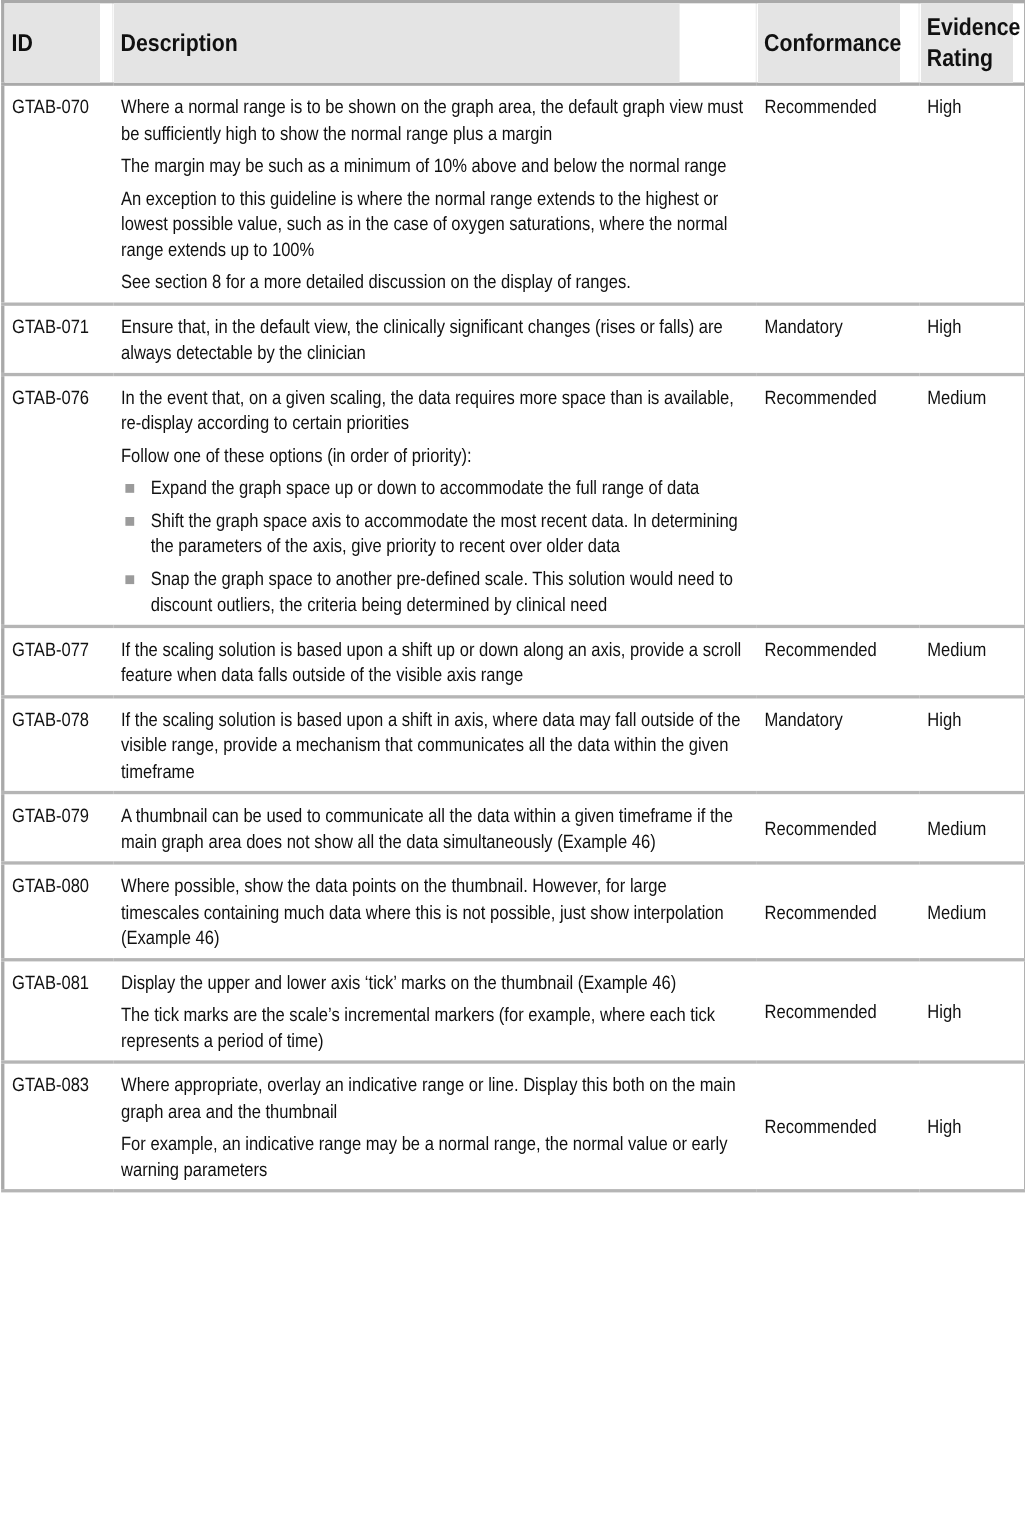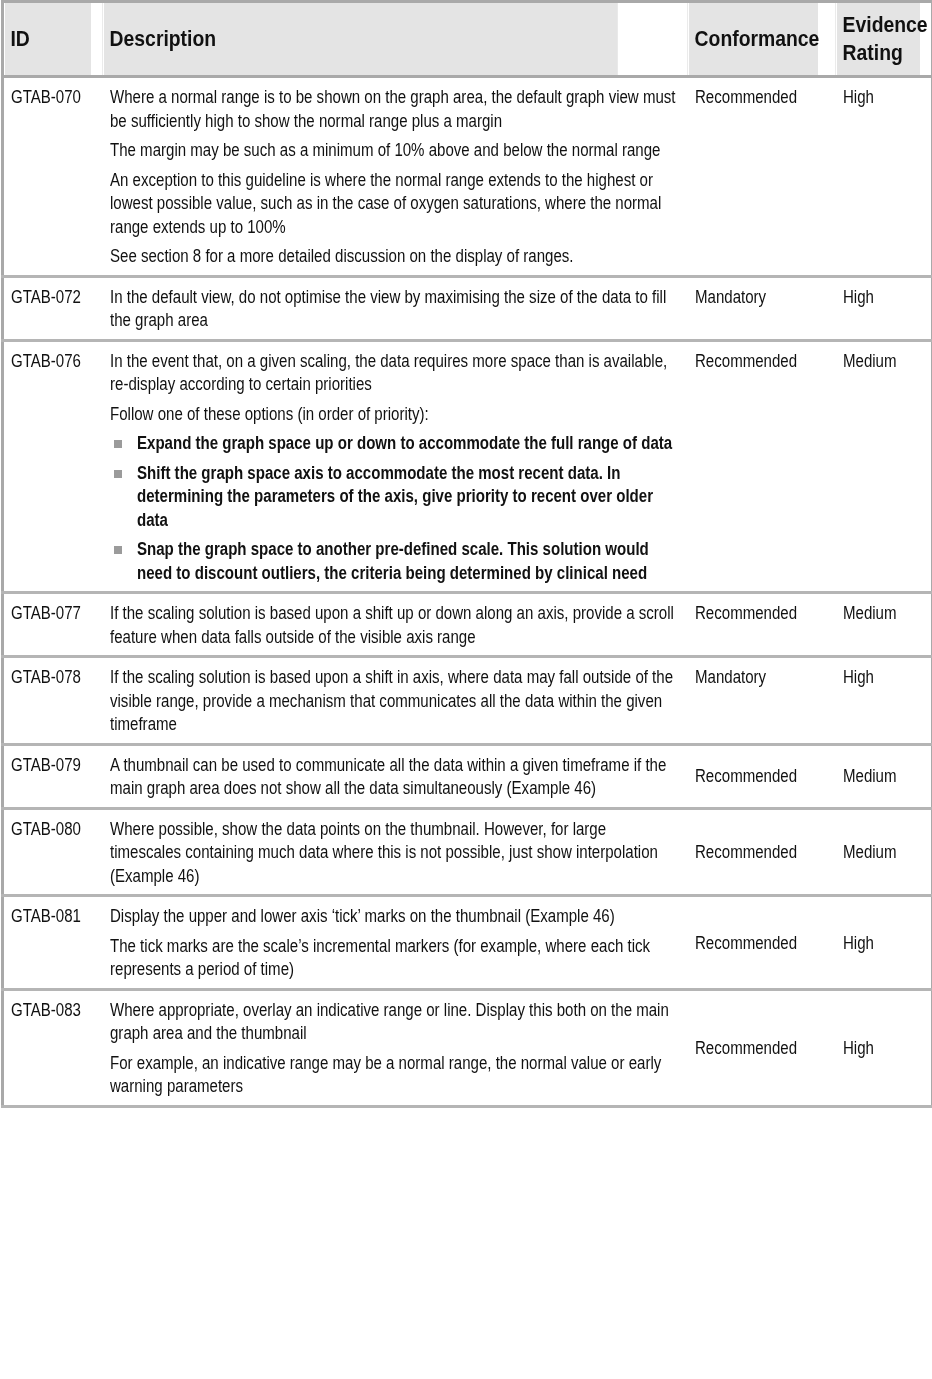--- a/index.html
+++ b/index.html
@@ -34,21 +34,21 @@
     font-size: 17.5px;
     line-height: 23.5px;
     padding: 8px 7px 6px 7px;
     vertical-align: top;
     border-bottom: 3px solid #b5b5b5;
   }
   tbody td.mid { vertical-align: middle; }
   .txt { display: inline-block; transform: scaleX(0.86); transform-origin: left top; width: 116%; }
   td.desc .para { margin: 0 0 6px 0; }
   td.desc .para:last-child { margin-bottom: 0; }
-  ul.opts { list-style: none; margin: 0; padding: 0; font-weight: bold; }
+  ul.opts { list-style: none; margin: 0; padding: 0; }
   ul.opts li { position: relative; padding-left: 27px; margin-bottom: 6px; }
   ul.opts li:last-child { margin-bottom: 0; }
   ul.opts li .bullet {
     position: absolute; left: 4px; top: 8px;
     width: 8px; height: 8px; background: #9b9b9b;
   }
 </style>
 </head>
 <body>
 
@@ -73,23 +73,23 @@
         <td class="desc">
           <div class="para"><span class="txt">Where a normal range is to be shown on the graph area, the default graph view must be sufficiently high to show the normal range plus a margin</span></div>
           <div class="para"><span class="txt">The margin may be such as a minimum of 10% above and below the normal range</span></div>
           <div class="para"><span class="txt">An exception to this guideline is where the normal range extends to the highest or lowest possible value, such as in the case of oxygen saturations, where the normal range extends up to 100%</span></div>
           <div class="para"><span class="txt">See section 8 for a more detailed discussion on the display of ranges.</span></div>
         </td>
         <td><span class="txt">Recommended</span></td>
         <td><span class="txt">High</span></td>
       </tr>
       <tr>
-        <td><span class="txt">GTAB-072</span></td>
+        <td><span class="txt">GTAB-071</span></td>
         <td class="desc">
-          <div class="para"><span class="txt">In the default view, do not optimise the view by maximising the size of the data to fill the graph area</span></div>
+          <div class="para"><span class="txt">Ensure that, in the default view, the clinically significant changes (rises or falls) are always detectable by the clinician</span></div>
         </td>
         <td><span class="txt">Mandatory</span></td>
         <td><span class="txt">High</span></td>
       </tr>
       <tr>
         <td><span class="txt">GTAB-076</span></td>
         <td class="desc">
           <div class="para"><span class="txt">In the event that, on a given scaling, the data requires more space than is available, re-display according to certain priorities</span></div>
           <div class="para"><span class="txt">Follow one of these options (in order of priority):</span></div>
           <ul class="opts para">

